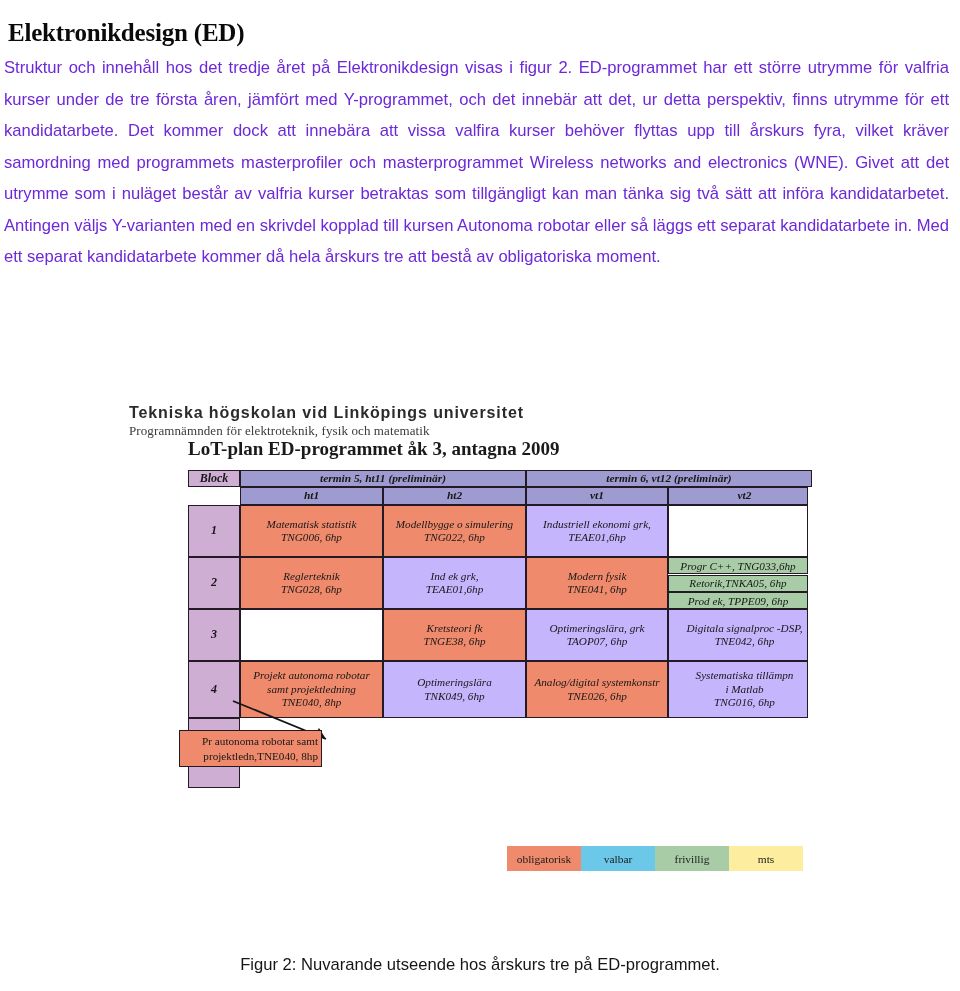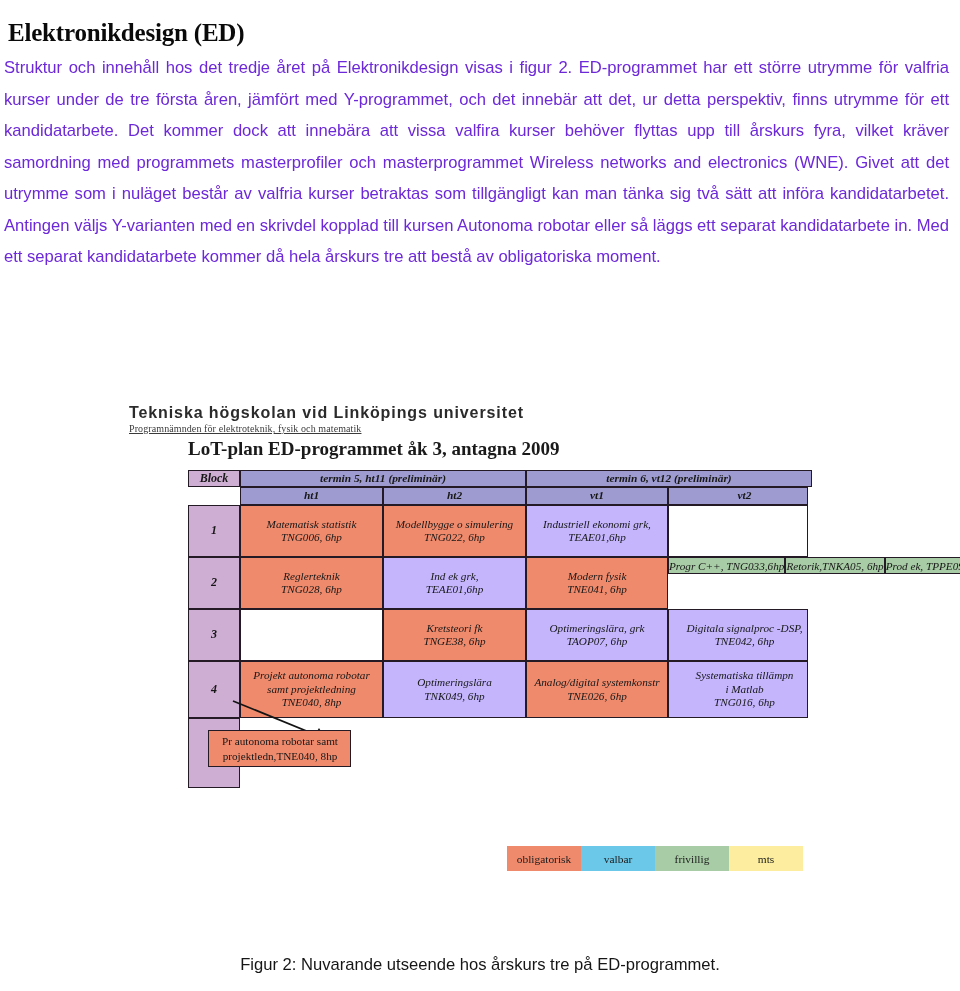--- a/index.html
+++ b/index.html
@@ -62,26 +62,25 @@
   }
   .lith-line1 {
     font-weight: bold;
     font-size: 16px;
     letter-spacing: 0.9px;
     color: #2b2b2b;
     white-space: nowrap;
   }
   .lith-line2 {
     font-family: "Liberation Serif", serif;
-    font-size: 10px;
+    font-size: 13px;
     letter-spacing: 0.1px;
     color: #3a3a3a;
     margin-top: 1px;
     white-space: nowrap;
-    text-decoration: underline;
   }
 
   .fig-title {
     position: absolute;
     left: 188px;
     top: 40px;
     font-family: "Liberation Serif", serif;
     font-weight: bold;
     font-size: 19px;
     color: #1a1a1a;
@@ -133,52 +132,52 @@
 
   .r1 .cell { height: 52px; }
   .r2 .cell { height: 52px; }
   .r3 .cell { height: 52px; }
   .r4 .cell { height: 57px; }
   .r0 .cell { height: 70px; }
 
   
   .stack {
     display: flex;
-    flex-direction: row;
+    flex-direction: column;
     justify-content: space-between;
     padding: 0;
     width: 140px; flex: 0 0 140px;
     border: none;
     height: 52px;
   }
   .stack .sub {
     border: 1.4px solid #241a26;
     background: #a8cca5;
     height: 17px;
     display: flex;
     align-items: center;
     justify-content: center;
     font-size: 11.2px;
     white-space: nowrap;
   }
 
   
   .float-box {
     position: absolute;
-    left: 208px;
+    left: 179px;
     top: 332px;
     width: 143px;
     height: 37px;
     background: #f08a6c;
     border: 1.4px solid #241a26;
     font-family: "Liberation Serif", serif;
     font-size: 11.2px;
     line-height: 15px;
     padding: 3px 3px 0 4px;
-    text-align: center;
+    text-align: right;
     color: #171717;
   }
   .arrow-svg {
     position: absolute;
     left: 230px;
     top: 300px;
     width: 130px;
     height: 48px;
     pointer-events: none;
   }

